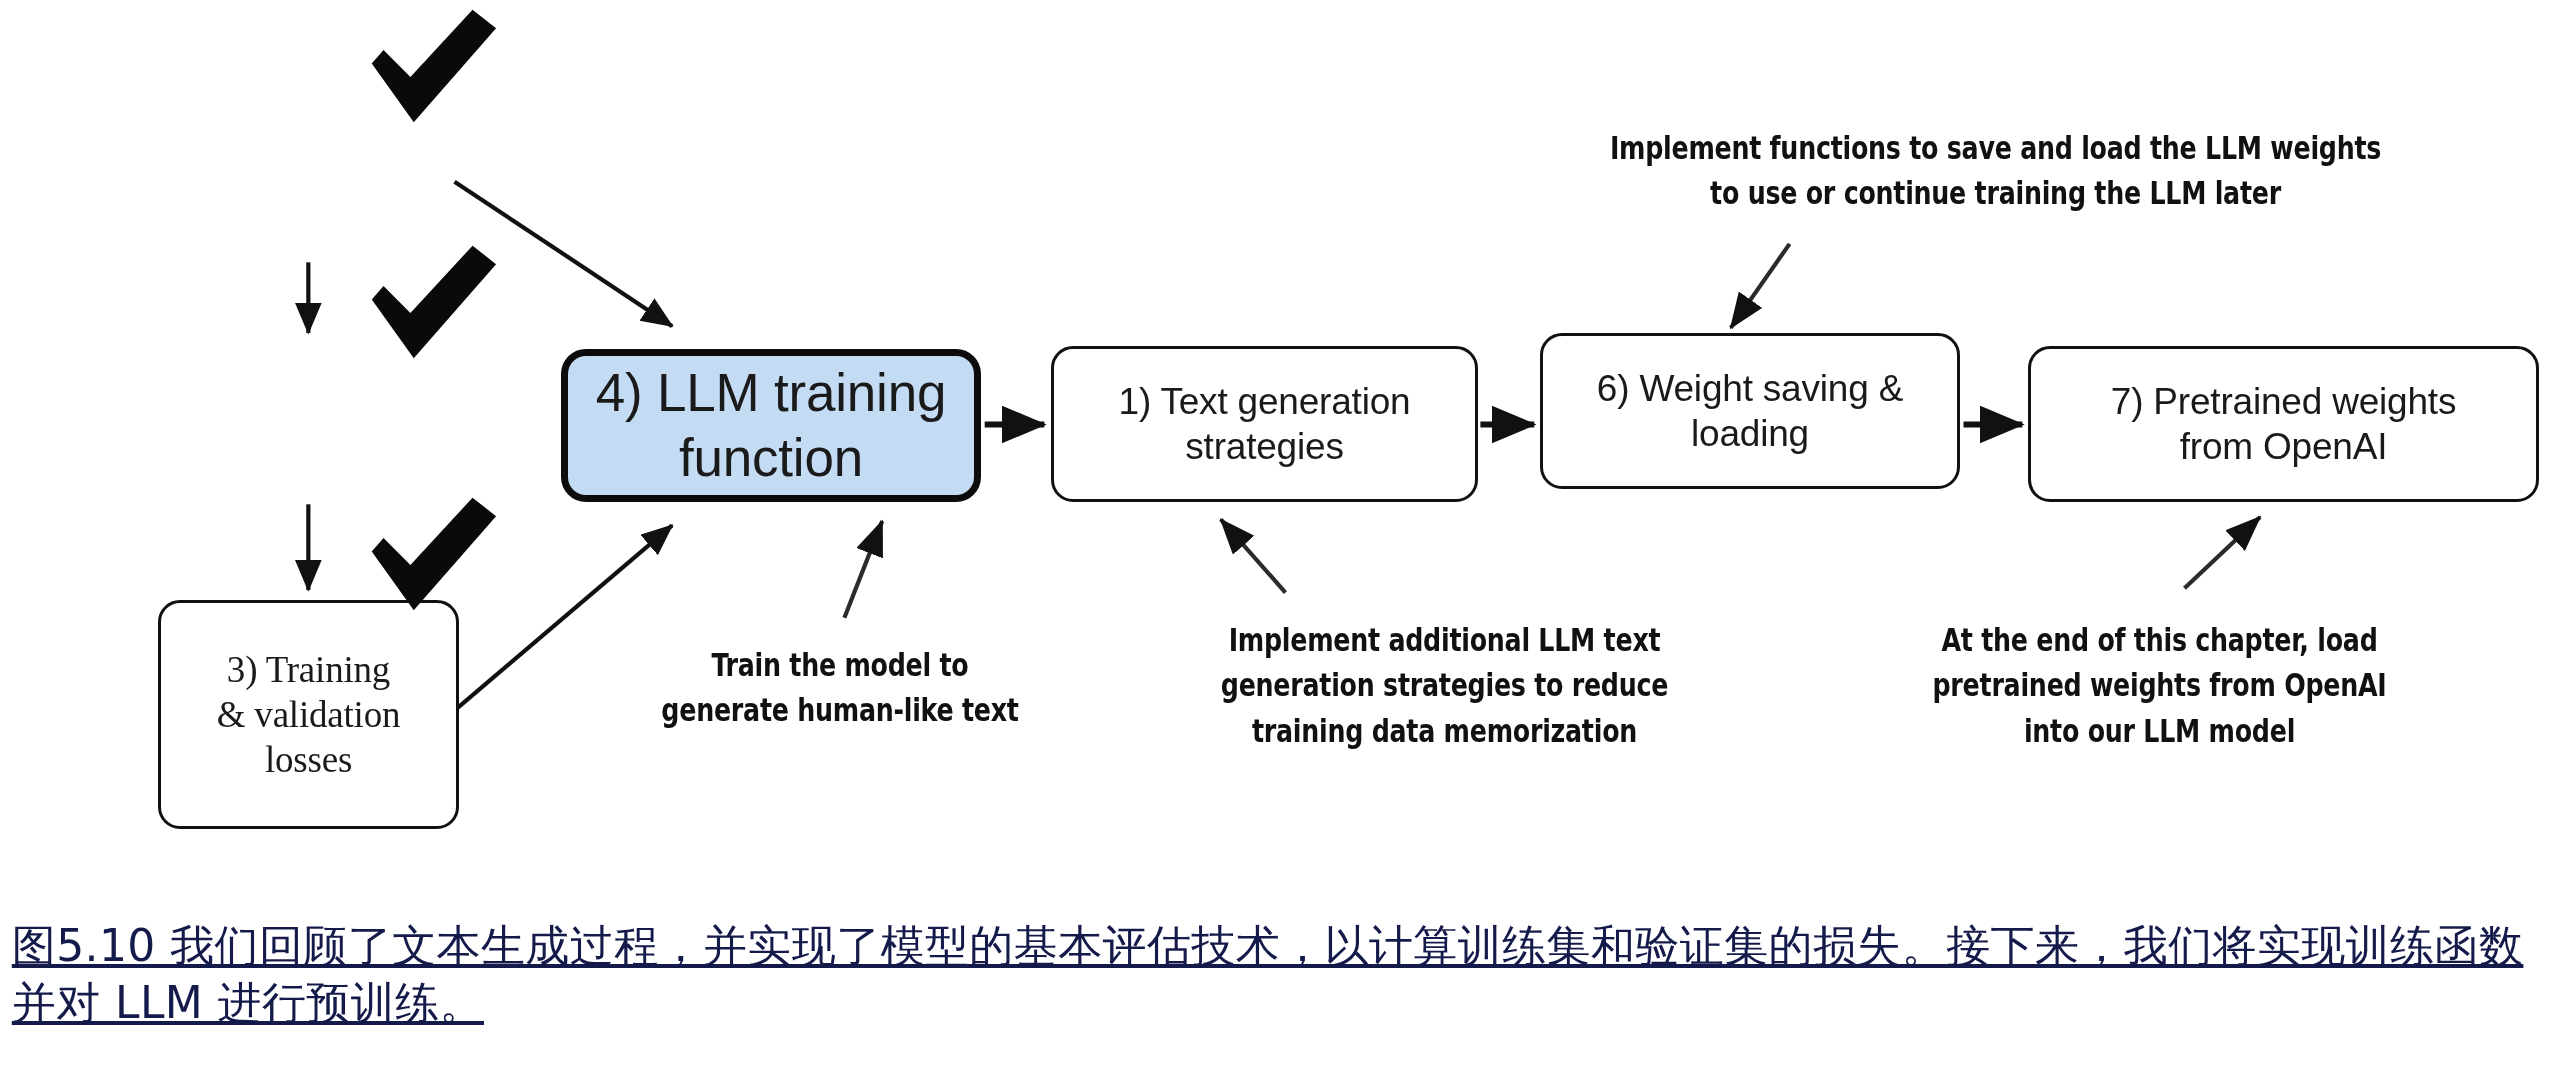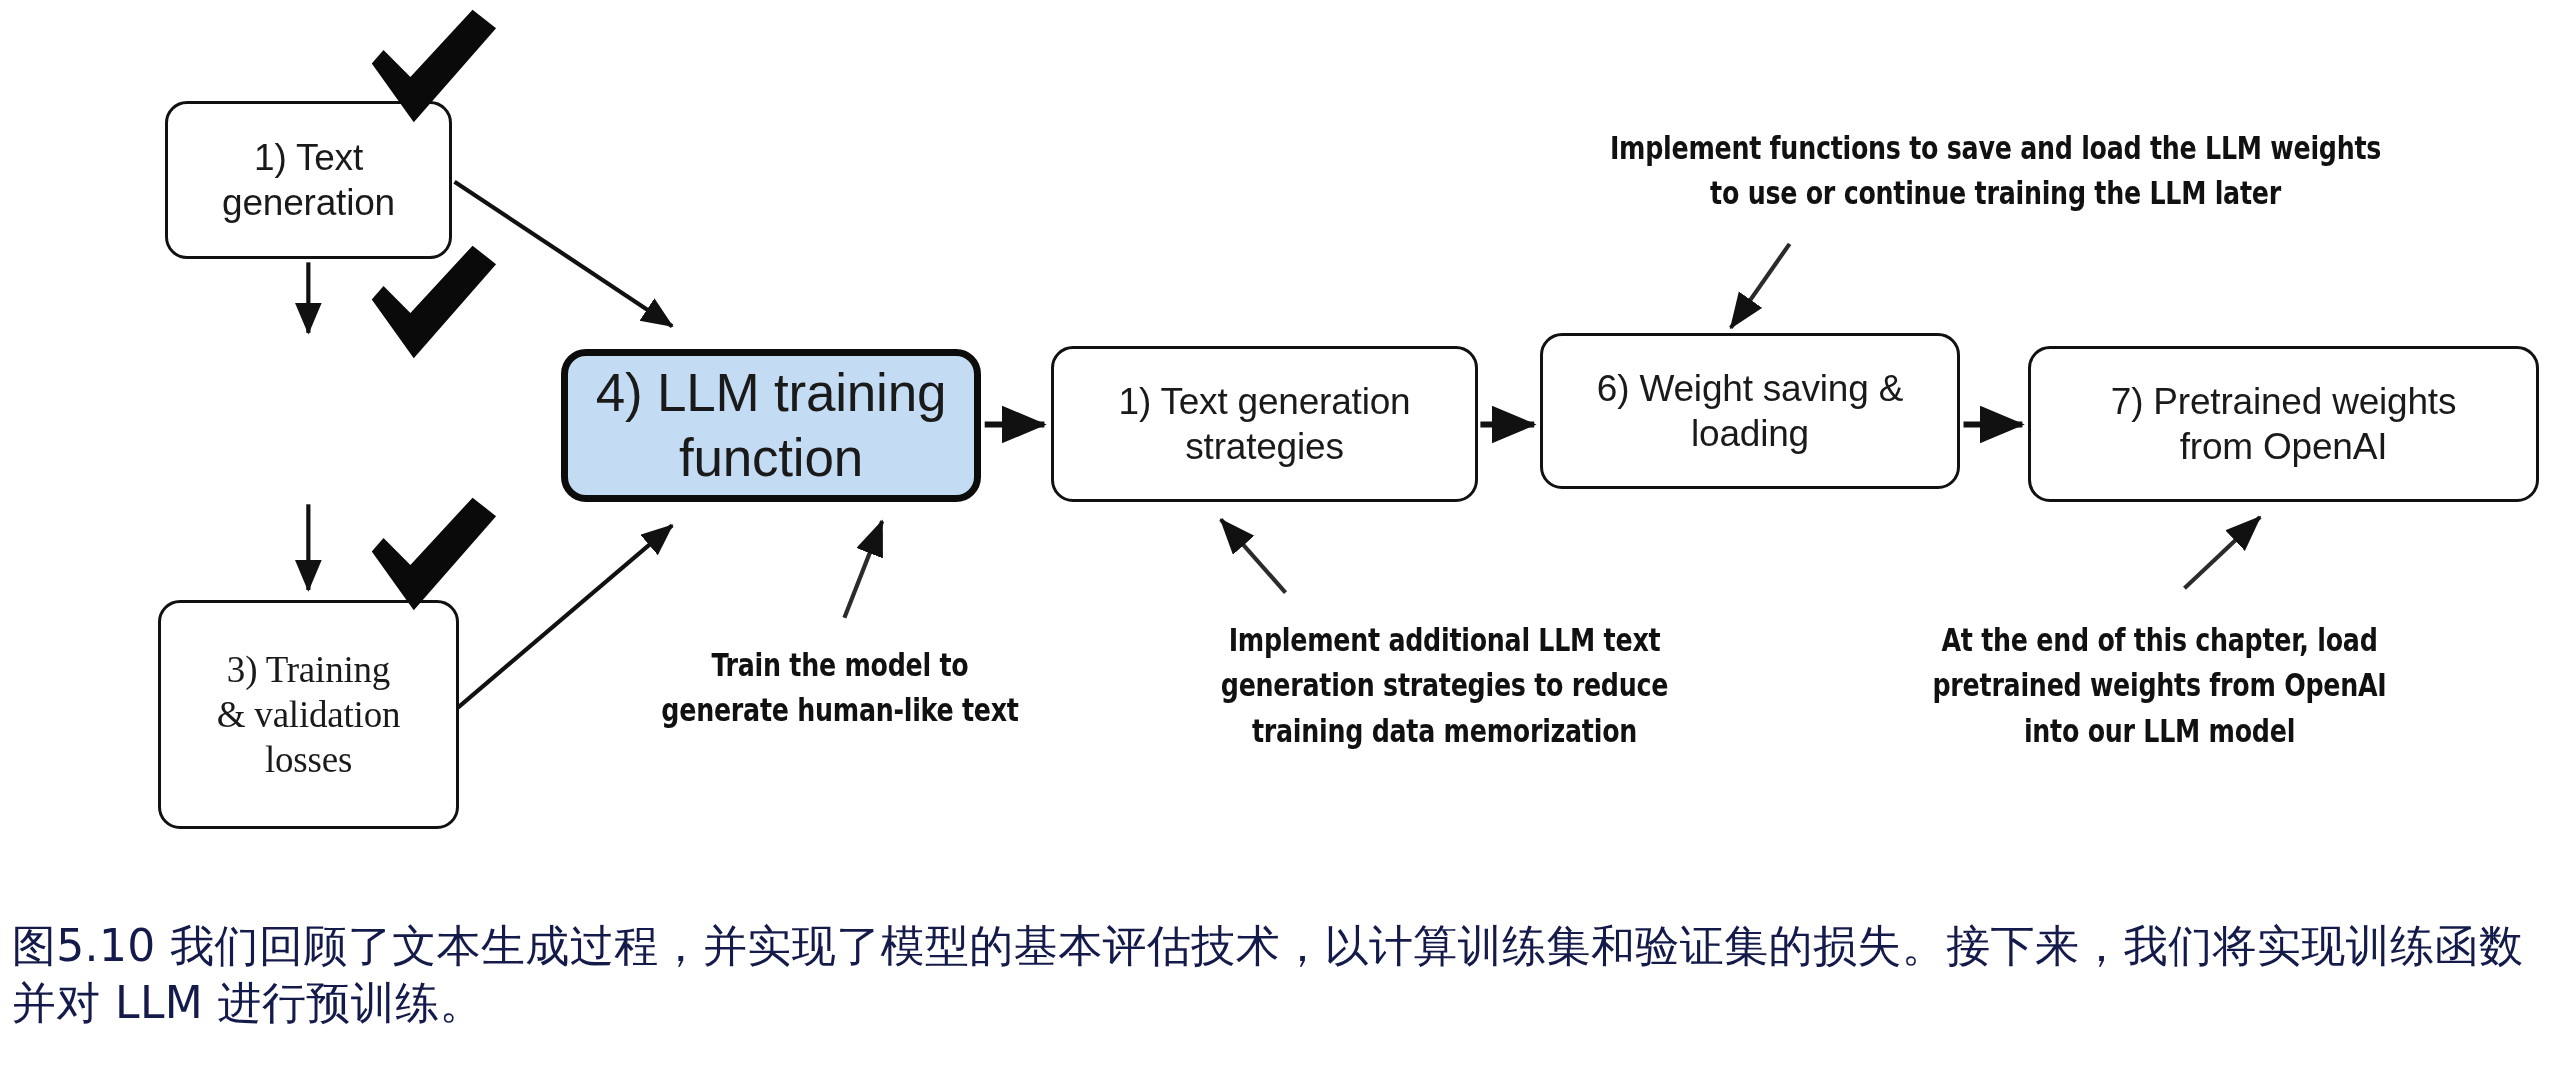--- a/index.html
+++ b/index.html
@@ -114,20 +114,21 @@
     position: absolute;
     left: 11.8px;
     top: 917px;
     width: 2554px;
     color: #141a4a;
     font-family: "DejaVu Sans", "Liberation Sans", sans-serif;
     font-size: 44px;
     line-height: 1.30;
     letter-spacing: 0.4px;
     text-align: left;
+    text-decoration: underline;
   }
 </style>
 </head>
 <body>
 
 <div id="figure-root">
 
   <div id="diagram">
 
     <svg id="edge-layer" viewBox="0 0 3066 1060" width="2576" height="891" xmlns="http://www.w3.org/2000/svg">
@@ -156,24 +157,20 @@
 
       <line x1="1005" y1="735" x2="1050" y2="620" stroke="#2b2b2b" stroke-width="5" marker-end="url(#ah-thin)"></line>
 
       <line x1="1530" y1="705" x2="1453" y2="618" stroke="#2b2b2b" stroke-width="5" marker-end="url(#ah-thin)"></line>
 
       <line x1="2130" y1="290" x2="2060" y2="390" stroke="#2b2b2b" stroke-width="5" marker-end="url(#ah-thin)"></line>
 
       <line x1="2600" y1="700" x2="2690" y2="615" stroke="#2b2b2b" stroke-width="5" marker-end="url(#ah-thin)"></line>
     </svg>
 
-    <div class="step-box" id="box-1">
-      <span class="step-label">1) Text
-generation</span>
-    </div>
 
 
     <div class="step-box" id="box-3">
       <span class="step-label">3) Training
 &amp; validation
 losses</span>
     </div>
 
     <div class="step-box highlight" id="box-4">
       <span class="step-label">4) LLM training

